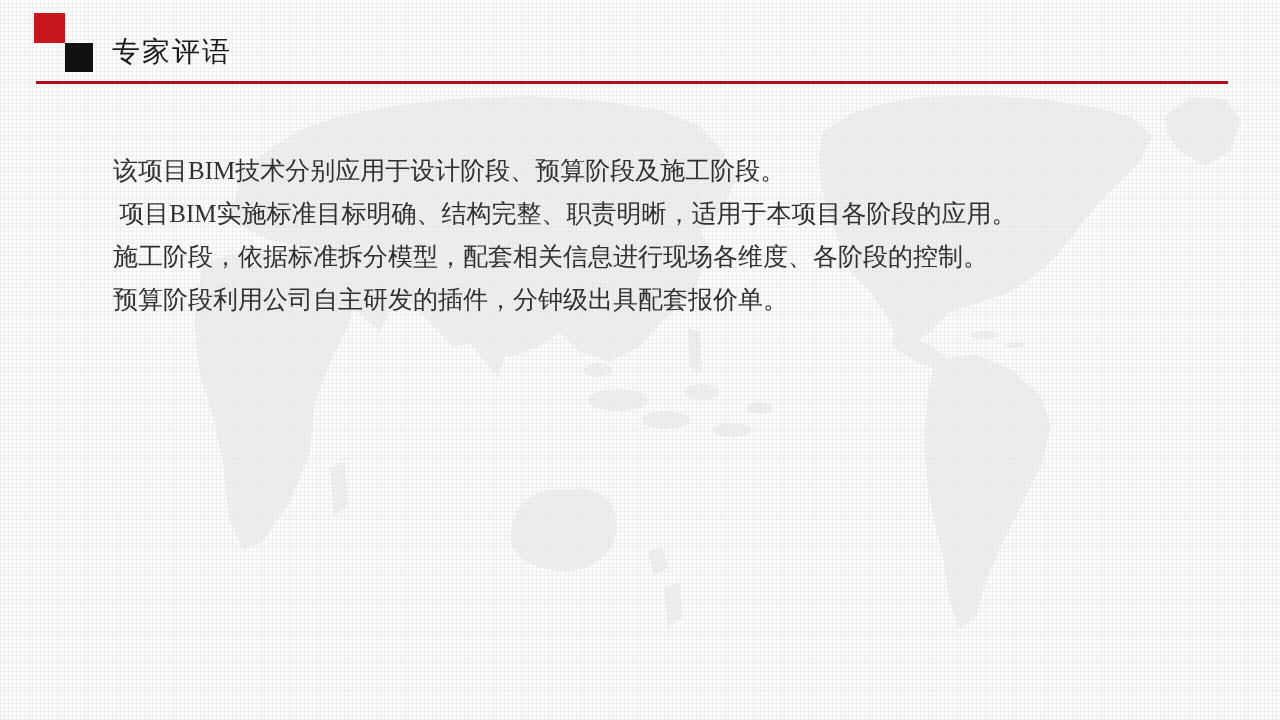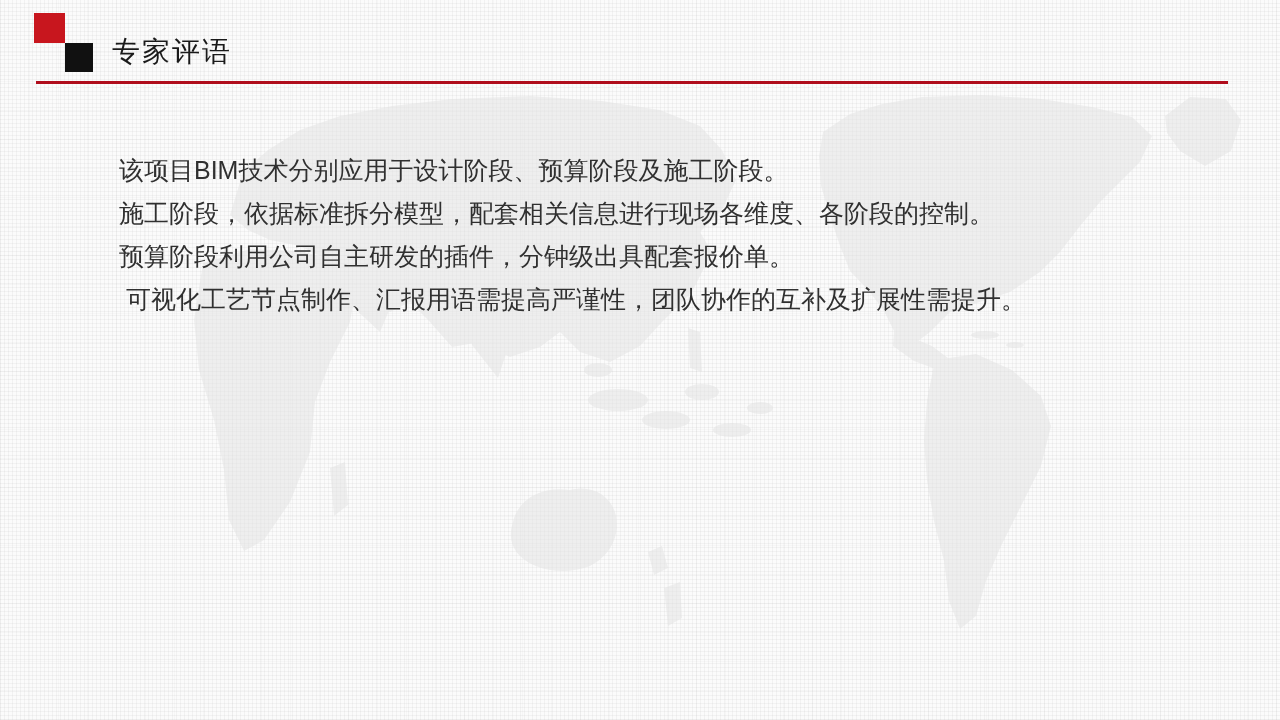--- a/index.html
+++ b/index.html
@@ -58,22 +58,23 @@
   }
   .title-rule {
     position: absolute;
     left: 36px; top: 81px;
     width: 1192px; height: 3px;
     background: #b00d1c;
   }
   
   .body-block {
     position: absolute;
-    left: 119px; top: 149px;
+    left: 113px; top: 149px;
     width: 1040px;
+    font-family: Liberation Serif, serif;
   }
   .body-block p {
     margin: 0;
     font-size: 25px;
     line-height: 43px;
     color: #303030;
     white-space: pre-wrap;
     word-break: break-all;
   }
 </style>
@@ -121,18 +122,18 @@
 
   <header>
     <div class="sq-red"></div>
     <div class="sq-black"></div>
     <h1 class="slide-title">专家评语</h1>
     <div class="title-rule"></div>
   </header>
 
   <main class="body-block">
     <p>该项目BIM技术分别应用于设计阶段、预算阶段及施工阶段。</p>
+    <p> 项目BIM实施标准目标明确、结构完整、职责明晰，适用于本项目各阶段的应用。</p>
     <p>施工阶段，依据标准拆分模型，配套相关信息进行现场各维度、各阶段的控制。</p>
     <p>预算阶段利用公司自主研发的插件，分钟级出具配套报价单。</p>
-    <p> 可视化工艺节点制作、汇报用语需提高严谨性，团队协作的互补及扩展性需提升。</p>
   </main>
 
 </div>
 
 </body></html>

